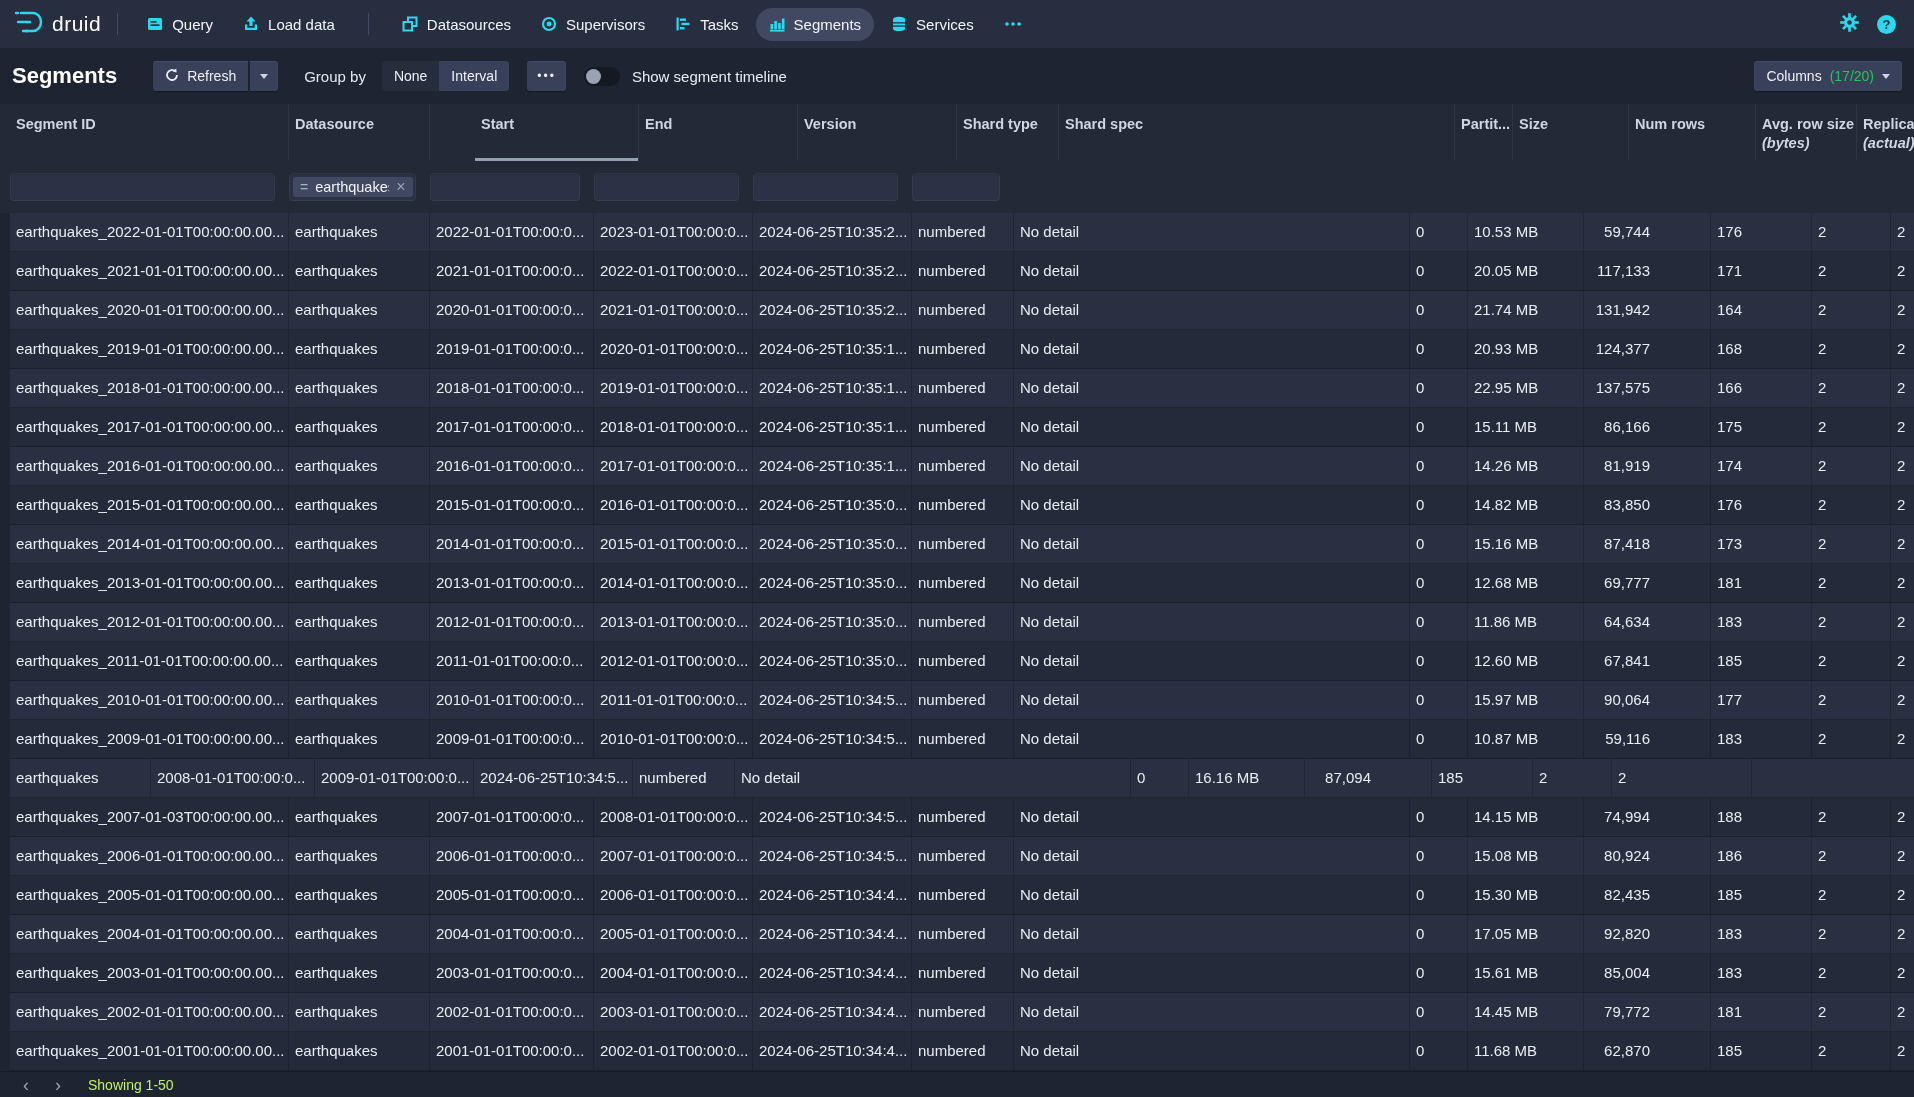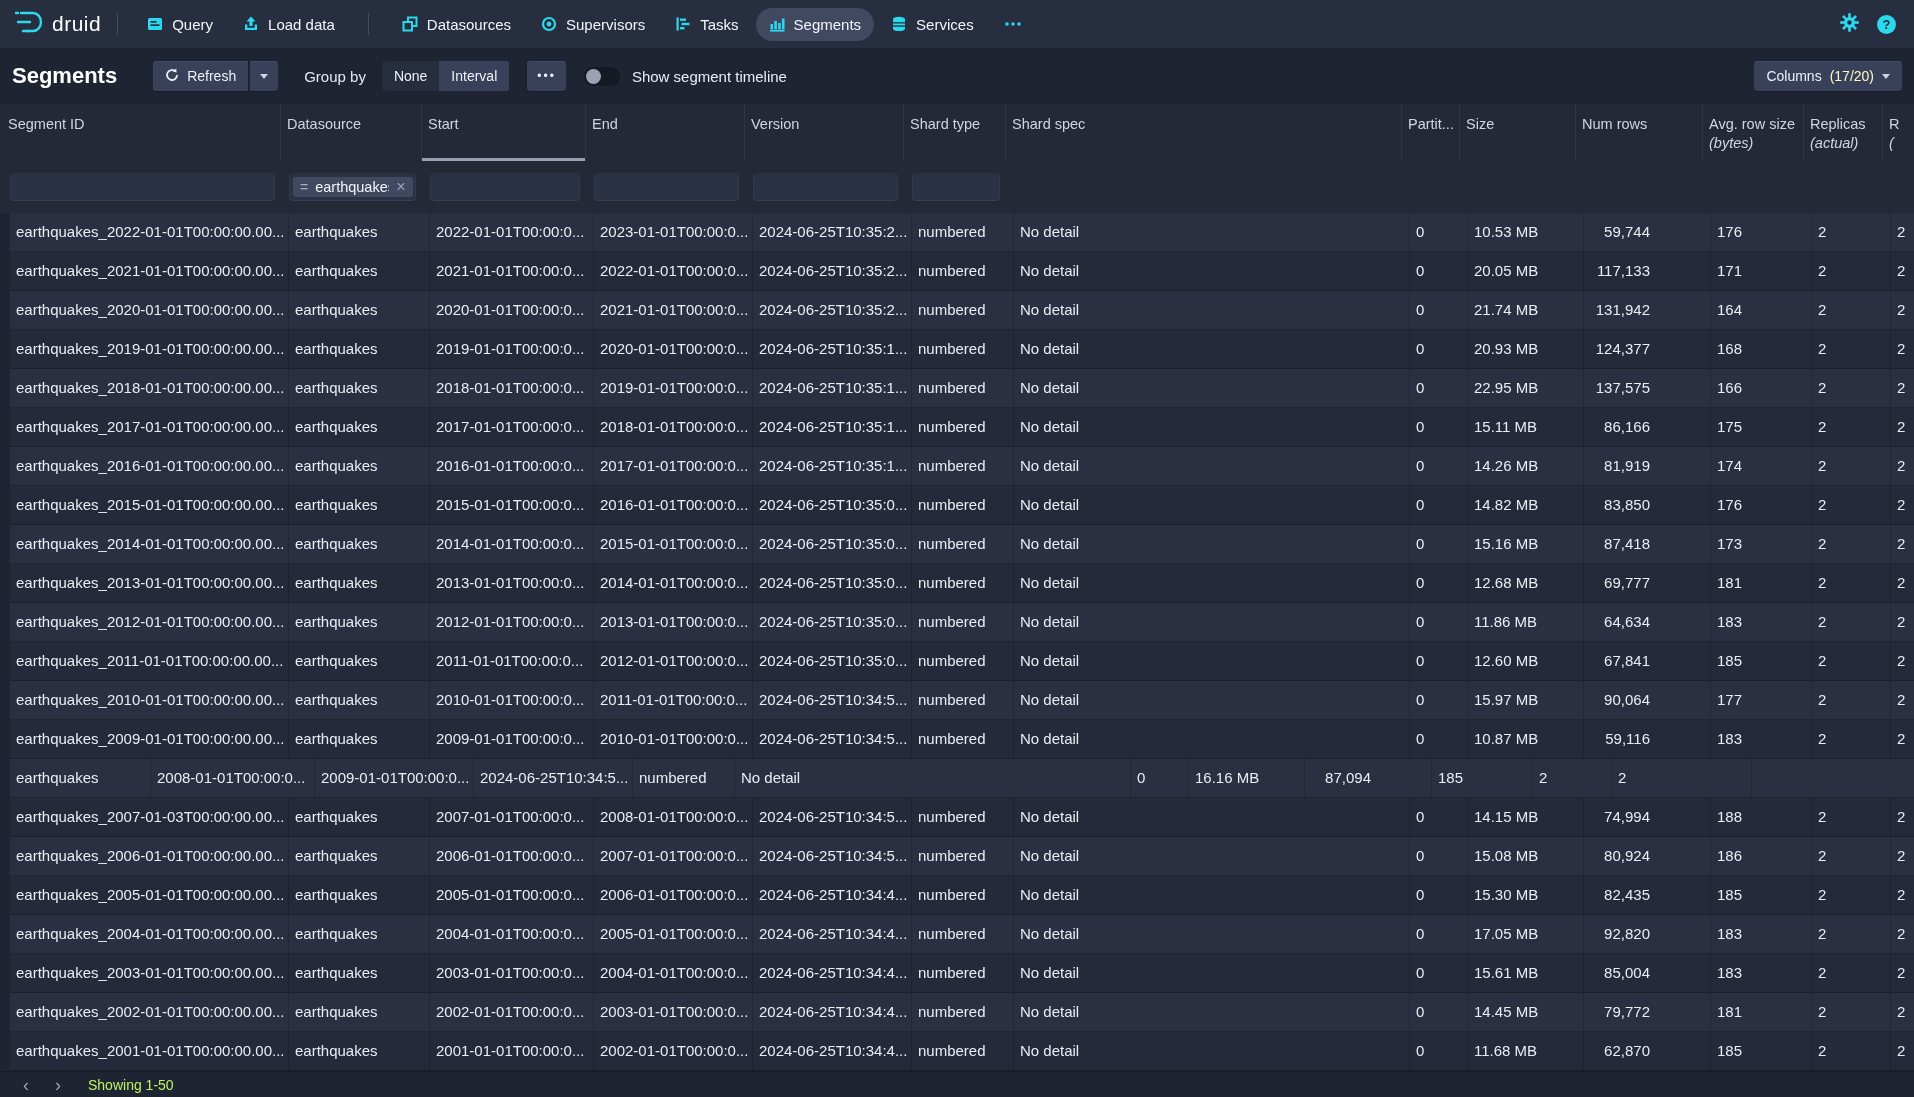--- a/index.html
+++ b/index.html
@@ -51,26 +51,26 @@
   .btn-group { display:inline-flex; }
   .btn-group .btn { border-radius:0; box-shadow:none; }
   .btn-group .btn:first-child { border-radius:3px 0 0 3px; }
   .btn-group .btn:last-child { border-radius:0 3px 3px 0; }
   .btn.inactive { background:#262d3d; }
   .btn.more-btn { margin-left:18px; padding:0 10px; letter-spacing:2px; font-size:12px; }
   .toggle { margin-left:18px; width:36px; height:19px; border-radius:10px; background:#141924; cursor:pointer; position:relative; flex:0 0 auto; }
   .toggle-knob { position:absolute; left:2px; top:2px; width:15px; height:15px; border-radius:50%; background:#9aa2b4; }
   .toggle-label { font-size:15px; color:#e8ecf4; margin-left:12px; }
   .columns-btn { margin-left:auto; }
-  .dim { color:#fef9c3; }
+  .dim { color:#22c55e; }
 
   
   .table-area { flex:1 1 auto; overflow:hidden; display:flex; flex-direction:column; }
   .table-head-wrap { background:#232937; flex:0 0 auto; }
-  .thead { display:flex; padding-left:2px; height:57px; }
+  .thead { display:flex; padding-left:10px; height:57px;font-weight:bold; }
   .th {
     flex:0 0 auto; padding:11px 6px 0 6px; font-size:14.5px; color:#cfd6e3;
     line-height:1.3; border-right:1px solid rgba(255,255,255,.06);
     overflow:hidden; white-space:nowrap; position:relative; cursor:pointer;
   }
   .th .sub { font-style:italic; }
   .th.sorted::after { content:""; position:absolute; left:0; right:0; bottom:0; height:3px; background:#97a0b2; }
   .filters { display:flex; padding:12px 0 12px 10px; }
   .fcell { flex:0 0 auto; }
   .finput {
@@ -270,21 +270,21 @@
 
   <div class="table-area">
     <div class="table-head-wrap">
       <div class="thead" id="thead">
           <div class="th" style="width: 279px;">
             <div>Segment ID</div>
           </div>
           <div class="th" style="width: 141px;">
             <div>Datasource</div>
           </div>
-          <div class="th sorted" style="width: 164px;">
+          <div class="th sorted" style="width: 164px; margin-left: 45px;">
             <div>Start</div>
           </div>
           <div class="th" style="width: 159px;">
             <div>End</div>
           </div>
           <div class="th" style="width: 159px;">
             <div>Version</div>
           </div>
           <div class="th" style="width: 102px;">
             <div>Shard type</div>

